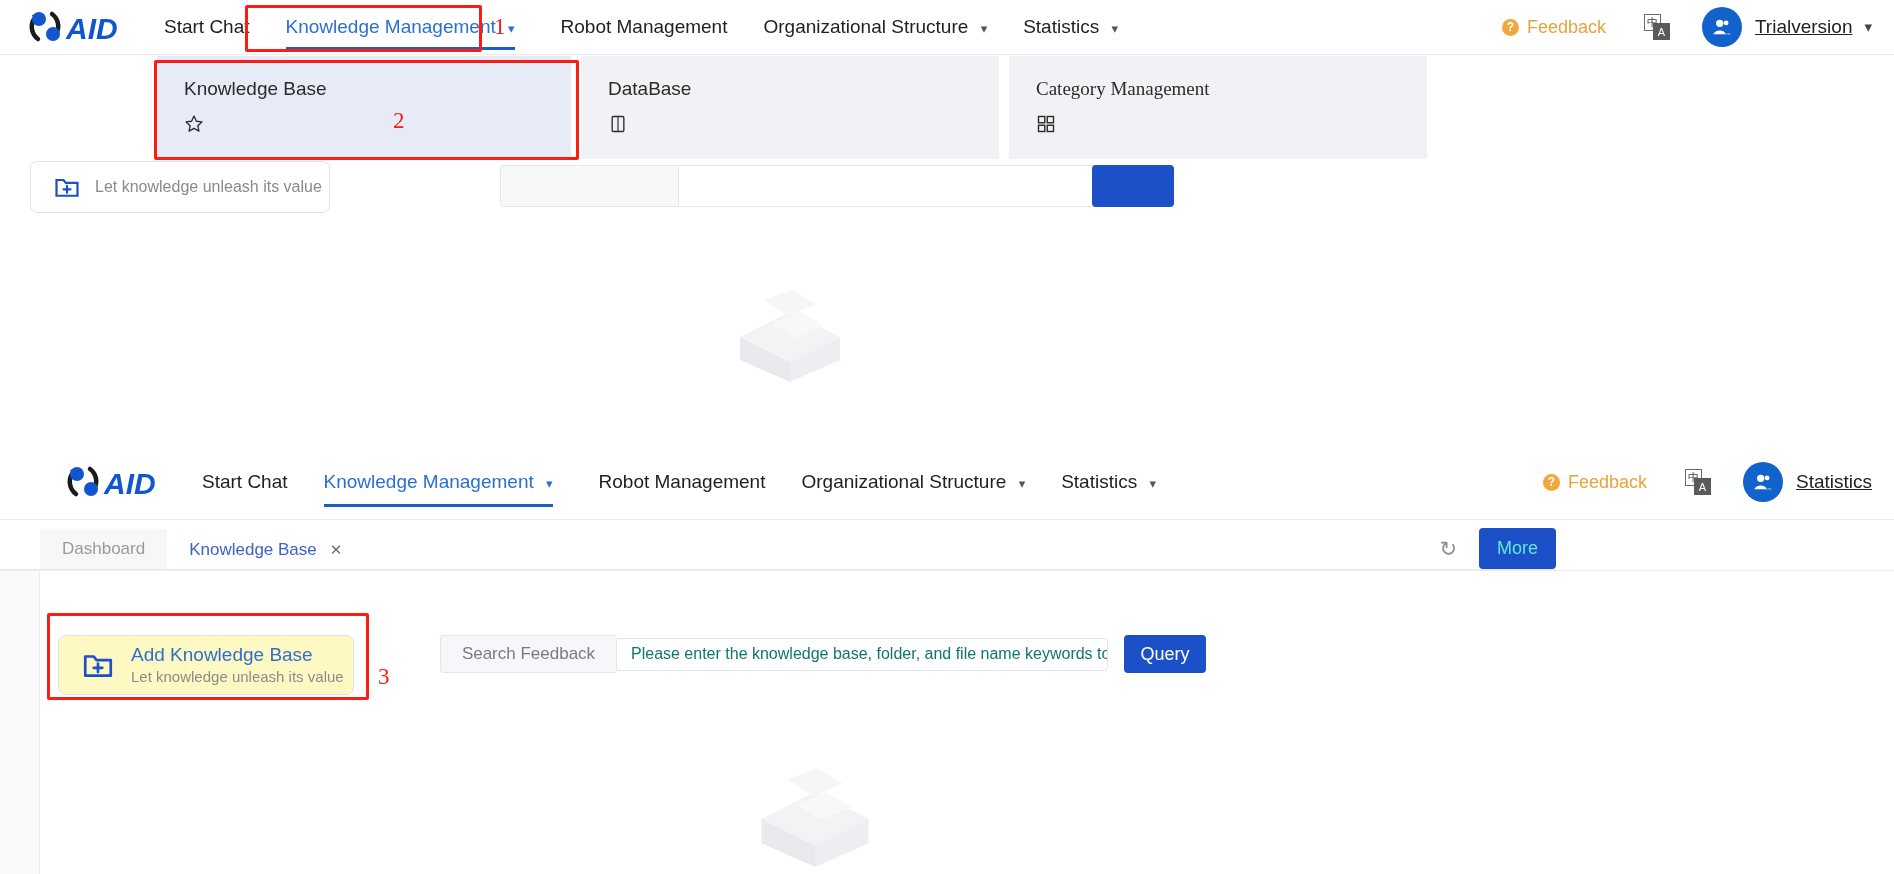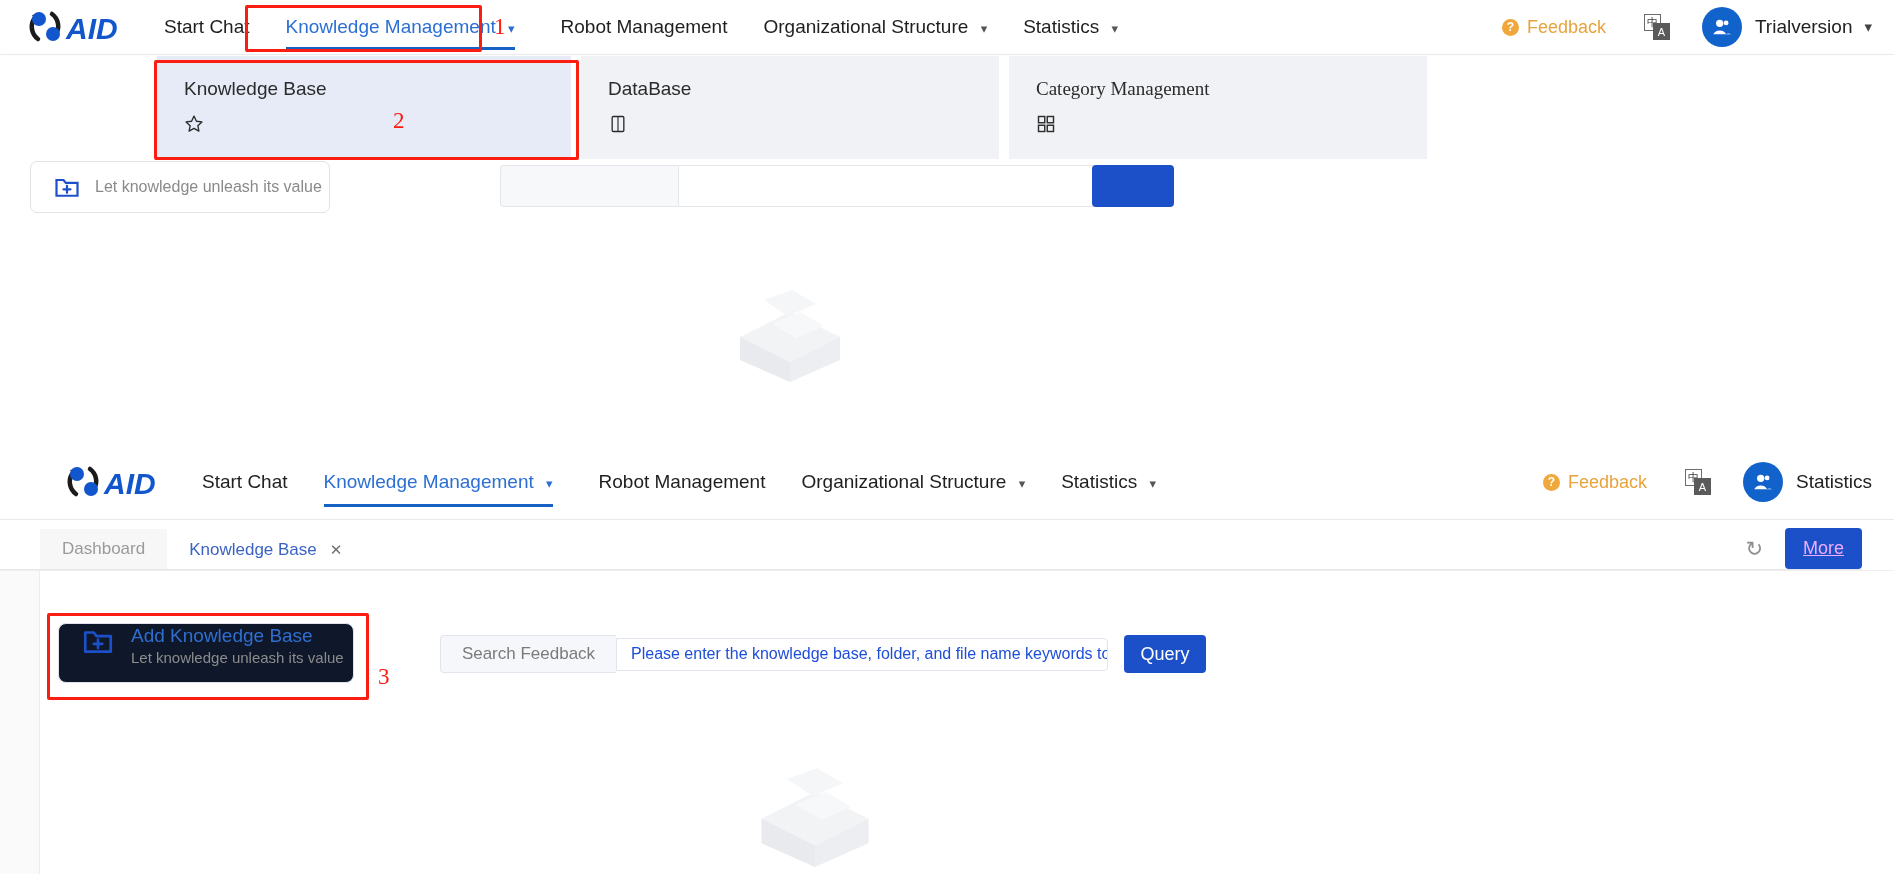--- a/index.html
+++ b/index.html
@@ -59,21 +59,21 @@
   .lang-icon .en {
     position: absolute; left: 9px; top: 9px; width: 17px; height: 17px;
     background: #5a5a5a; color: #fff;
     font-size: 11px; display:flex; align-items:center; justify-content:center;
   }
   .avatar {
     border-radius: 50%; background: #1262cc;
     display:flex; align-items:center; justify-content:center;
     color:#fff;
   }
-  .user-name { font-size: 19px; color: #222; white-space: nowrap; }
+  .user-name { font-size: 19px; color: #222; white-space: nowrap; text-decoration: underline; }
   .user-caret { font-size: 15px; color: #444; }
 
   
   .mega {
     position: absolute; left: 0; top: 56px; width: 1894px; height: 103px;
     background: #fff;
     display: flex; gap: 10px;
     padding: 0 0px;
     box-shadow: 0 6px 14px rgba(0,0,0,0.06);
   }
@@ -124,68 +124,68 @@
   
   .empty-ill { position: absolute; opacity: 1; }
 
   
   .inner-nav {
     position: absolute; left: 0; top: 445px; width: 1894px; height: 75px;
     background: #fff; border-bottom: 1px solid #e9e9e9;
     display: flex; align-items: center;
   }
   .tabs-bar {
-    position: absolute; left: 0; top: 520px; width: 1862px; height: 50px;
+    position: absolute; left: 0; top: 520px; width: 1556px; height: 50px;
     background: #fff; border-bottom: 1px solid #e6e6e6;
     display: flex; align-items: flex-end;
   }
   .tab {
     height: 40px; display:flex; align-items:center; gap: 13px;
     padding: 0 22px; font-size: 17px; cursor: pointer;
   }
   .tab.inactive { background: #f7f7f7; color: #9a9a9a; }
   .tab.active { background: #fff; color: #3c63c4; border-top: 2px solid #fff;}
   .tab .x { font-size: 15px; color: #6e6e6e; }
   .tabs-actions { margin-left: auto; display:flex; align-items:center; gap: 0; }
   .refresh-ico { color:#8e8e8e; font-size: 21px; cursor:pointer; }
   .more-btn {
-    background: #1c50c8; color: #f0abfc; font-size: 18px;
-    padding: 10px 18px; border-radius: 4px; cursor: pointer; white-space:nowrap;text-decoration:underline;
+    background: #1c50c8; color: #5eead4; font-size: 18px;
+    padding: 10px 18px; border-radius: 4px; cursor: pointer; white-space:nowrap;
   }
 
   .content-area {
     position: absolute; left: 0; top: 570px; width: 1894px; height: 304px;
     background: #fff; border-top: 1px solid #efefef;
   }
   .side-rail {
     position: absolute; left: 0; top: 0; width: 40px; height: 304px;
     background: #fafafa; border-right: 1px solid #ededed;
   }
   .add-kb-card {
-    position: absolute; left: 58px; top: 52px; width: 296px; height: 60px;
-    border: 1px solid #dfe2ea; border-radius: 8px; background:#0f172a;
-    display:flex; gap: 16px; padding-left: 22px;
+    position: absolute; left: 58px; top: 64px; width: 296px; height: 60px;
+    border: 1px solid #dfe2ea; border-radius: 8px; background:#fef9c3;
+    display:flex; align-items:center; gap: 16px; padding-left: 22px;
   }
   .add-kb-title { font-size: 19px; color: #2f6fd0; line-height: 1.25; }
   .add-kb-sub { font-size: 15px; color: #8c8c8c; line-height: 1.3; }
 
   .search-row {
     position: absolute; left: 440px; top: 64px;
     display: flex; align-items: center;
   }
   .search-label {
     width: 176px; height: 38px; background:#f6f7fa;
     border: 1px solid #e3e5ec; border-right: none; border-radius: 4px 0 0 4px;
     display: flex; align-items: center; justify-content: center;
     font-size: 17px; color: #7b7b7b;
   }
   .search-input {
     width: 492px; height: 33px; background:#fff;
     border: 1px solid #e3e5ec; border-radius: 0 4px 4px 0;
-    font-size: 16px; color: #1d4ed8; padding: 0 14px;
+    font-size: 16px; color: #0f766e; padding: 0 14px;
     display: flex; align-items: center; overflow: hidden; white-space: nowrap;
   }
   .query-btn {
     margin-left: 16px; width: 82px; height: 38px;
     background: #1c50c8; color: #fff; border-radius: 4px;
     display:flex; align-items:center; justify-content:center;
     font-size: 18px; cursor: pointer;
   }
 </style>
 </head>

